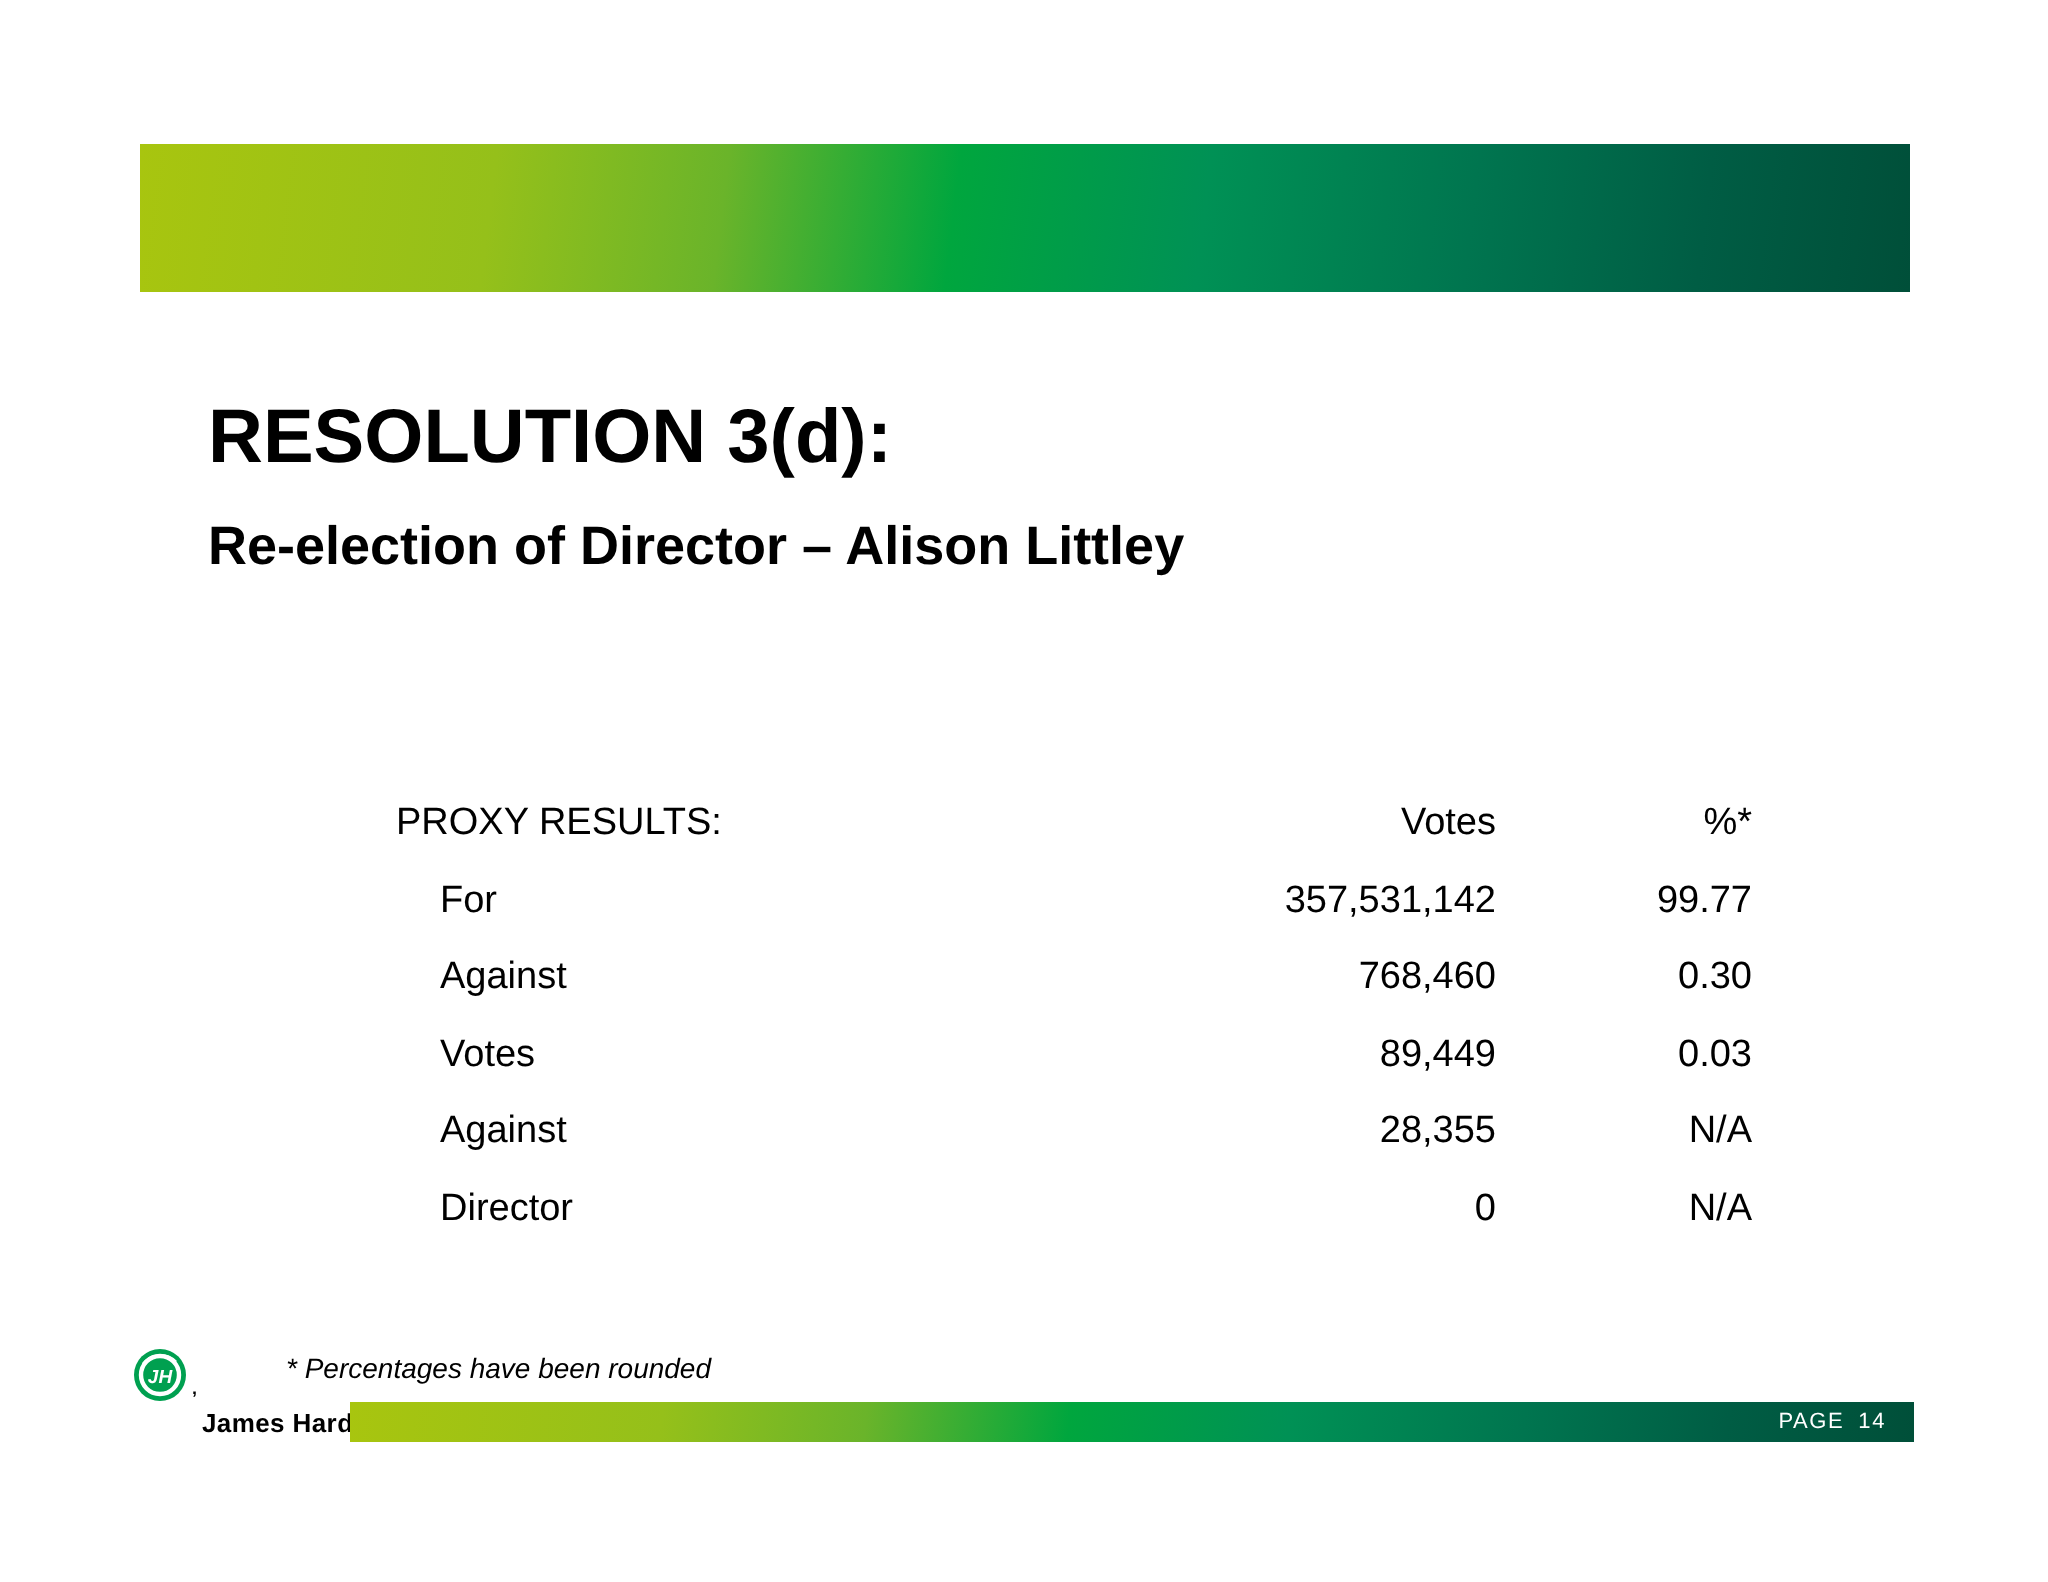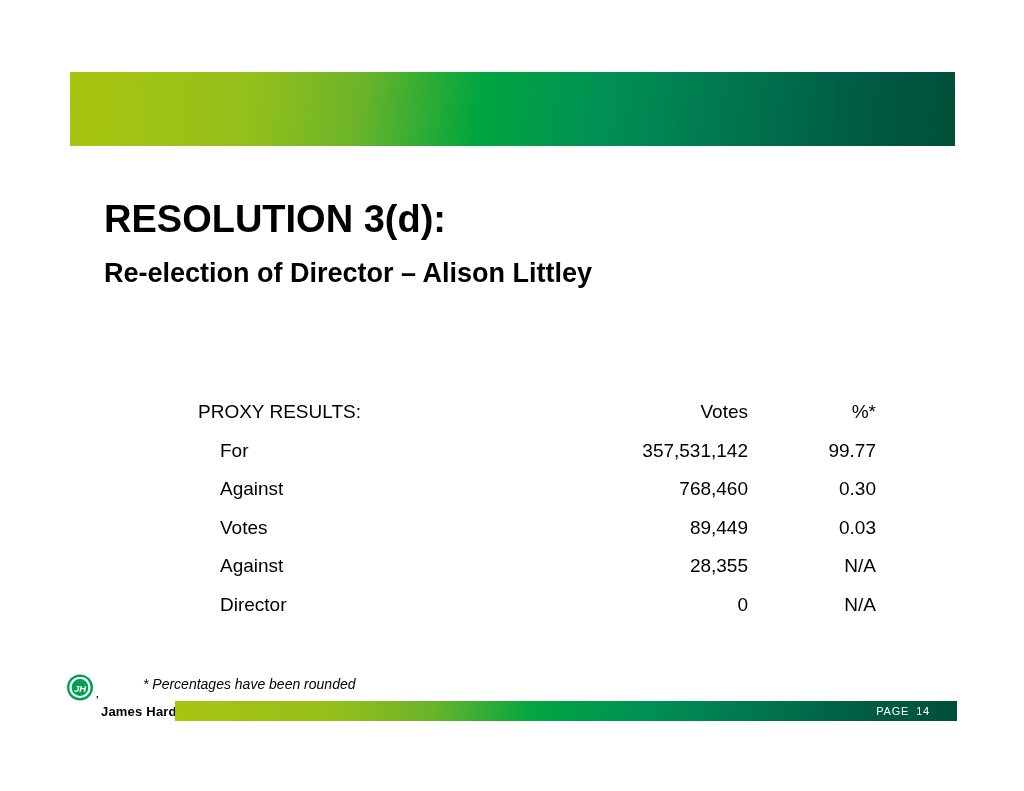--- a/index.html
+++ b/index.html
@@ -46,21 +46,21 @@
   .logo-mark { position:absolute; left:66px; top:673px; width:29px; height:29px; }
   .logo-tm { position:absolute; left:96px; top:694px; font-size:9px; font-weight:bold; }
   .brand-name {
     position:absolute; left:101px; top:704px;
     font-size:13px; font-weight:bold; letter-spacing:0.2px; white-space:nowrap;
   }
   .footer-bar {
     position:absolute; left:175px; top:701px;
     width:782px; height:20px;
     display:flex; justify-content:flex-end; align-items:center;
-    padding-right:27px;
+    padding-right:14px;
   }
   .page-label {
     color:#ffffff; font-size:11px; letter-spacing:0.8px;
     display:flex; gap:7px; align-items:center; line-height:1;
   }
 </style>
 </head>
 <body>
 
 <div class="slide">

